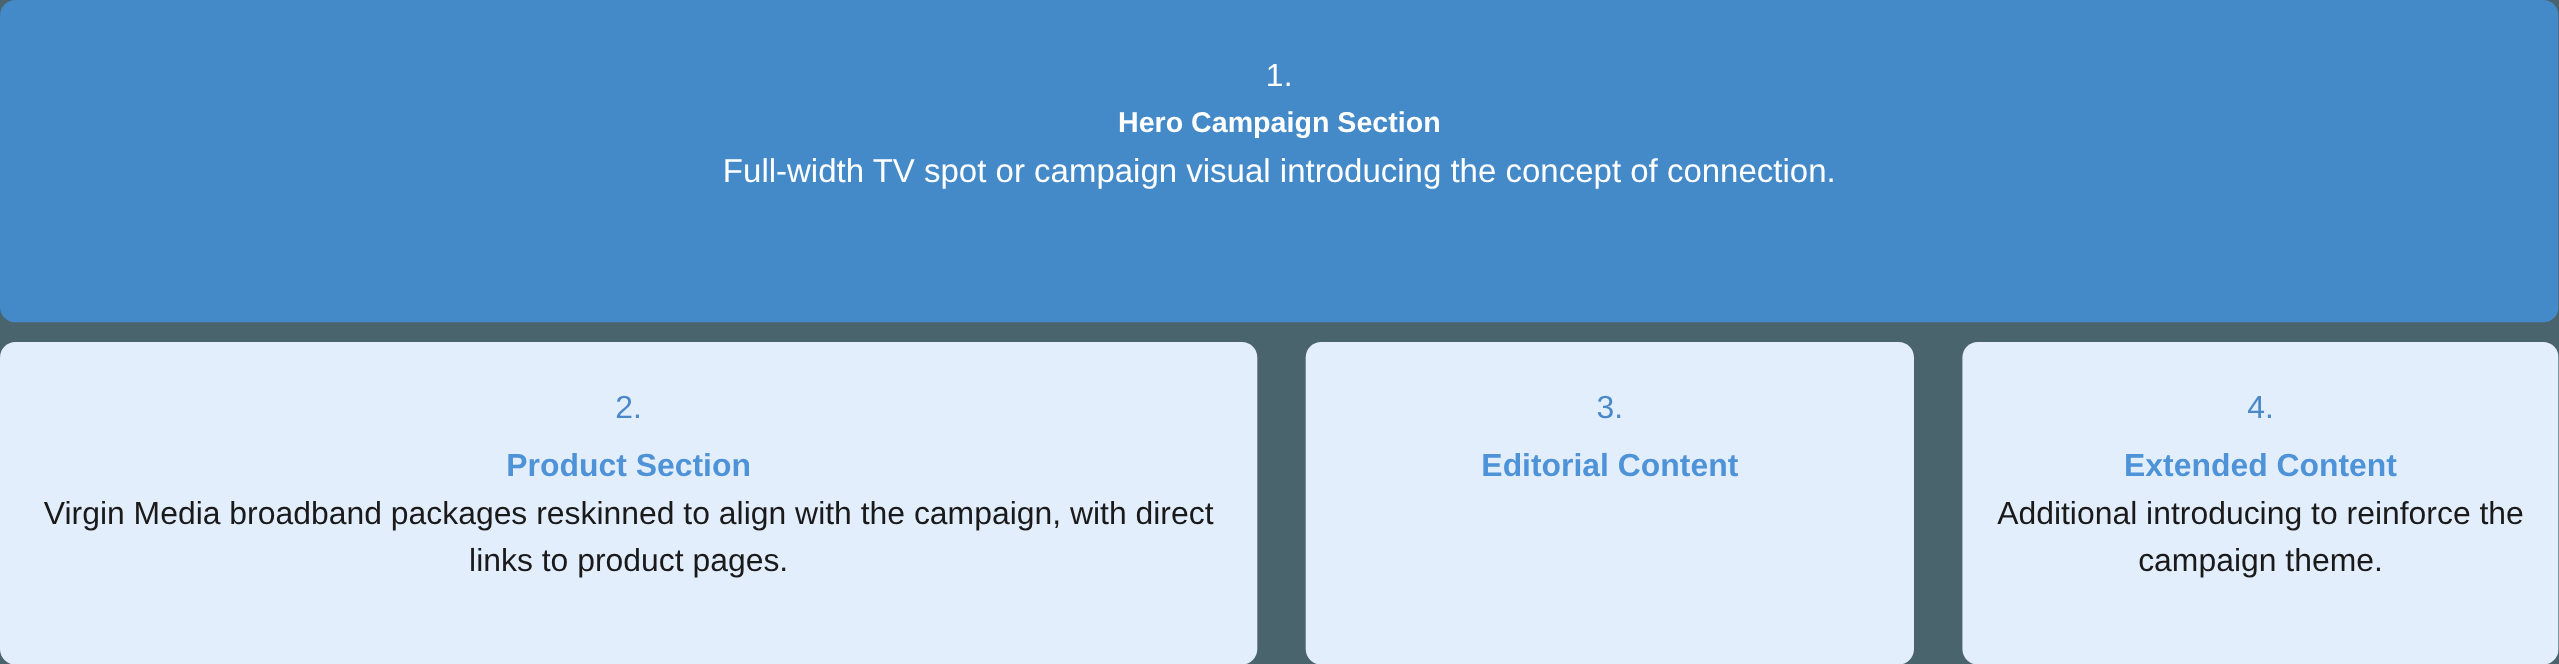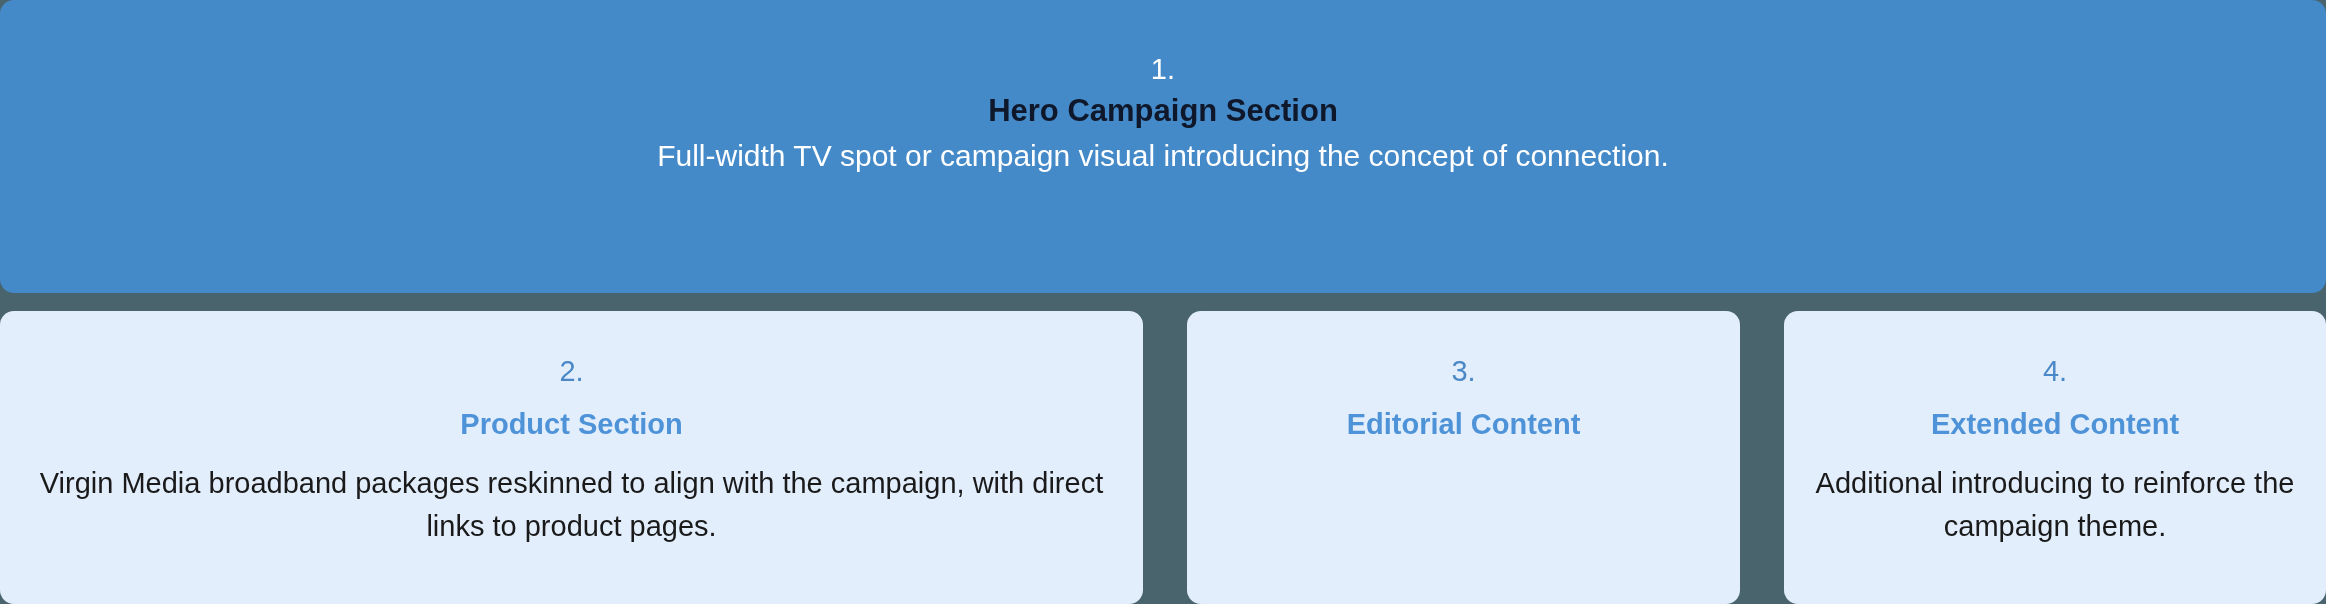--- a/index.html
+++ b/index.html
@@ -57,22 +57,22 @@
     padding-top: 50px;
   }
   .card-hero .num {
     color: #ffffff;
     font-size: 29px;
     font-weight: 400;
     line-height: 38px;
     letter-spacing: 0.2px;
   }
   .card-hero .title {
-    color: #0f172a;
-    font-size: 31px;
+    color: #ffffff;
+    font-size: 26px;
     font-weight: 700;
     line-height: 42px;
     margin-top: 2px;
   }
   .card-hero .desc {
     color: #ffffff;
     font-size: 30px;
     font-weight: 400;
     line-height: 44px;
     margin-top: 2px;
@@ -101,21 +101,21 @@
     font-size: 29px;
     font-weight: 700;
     line-height: 40px;
     margin-top: 13px;
   }
   .card-sub .desc {
     color: #1a1a1a;
     font-size: 29px;
     font-weight: 400;
     line-height: 43px;
-    margin-top: 18px;
+    margin-top: 2px;
   }
 </style>
 </head>
 <body>
 
 <div class="diagram">
 
   <div class="hero-row">
     <div class="card card-hero">
       <div class="num">1.</div>

